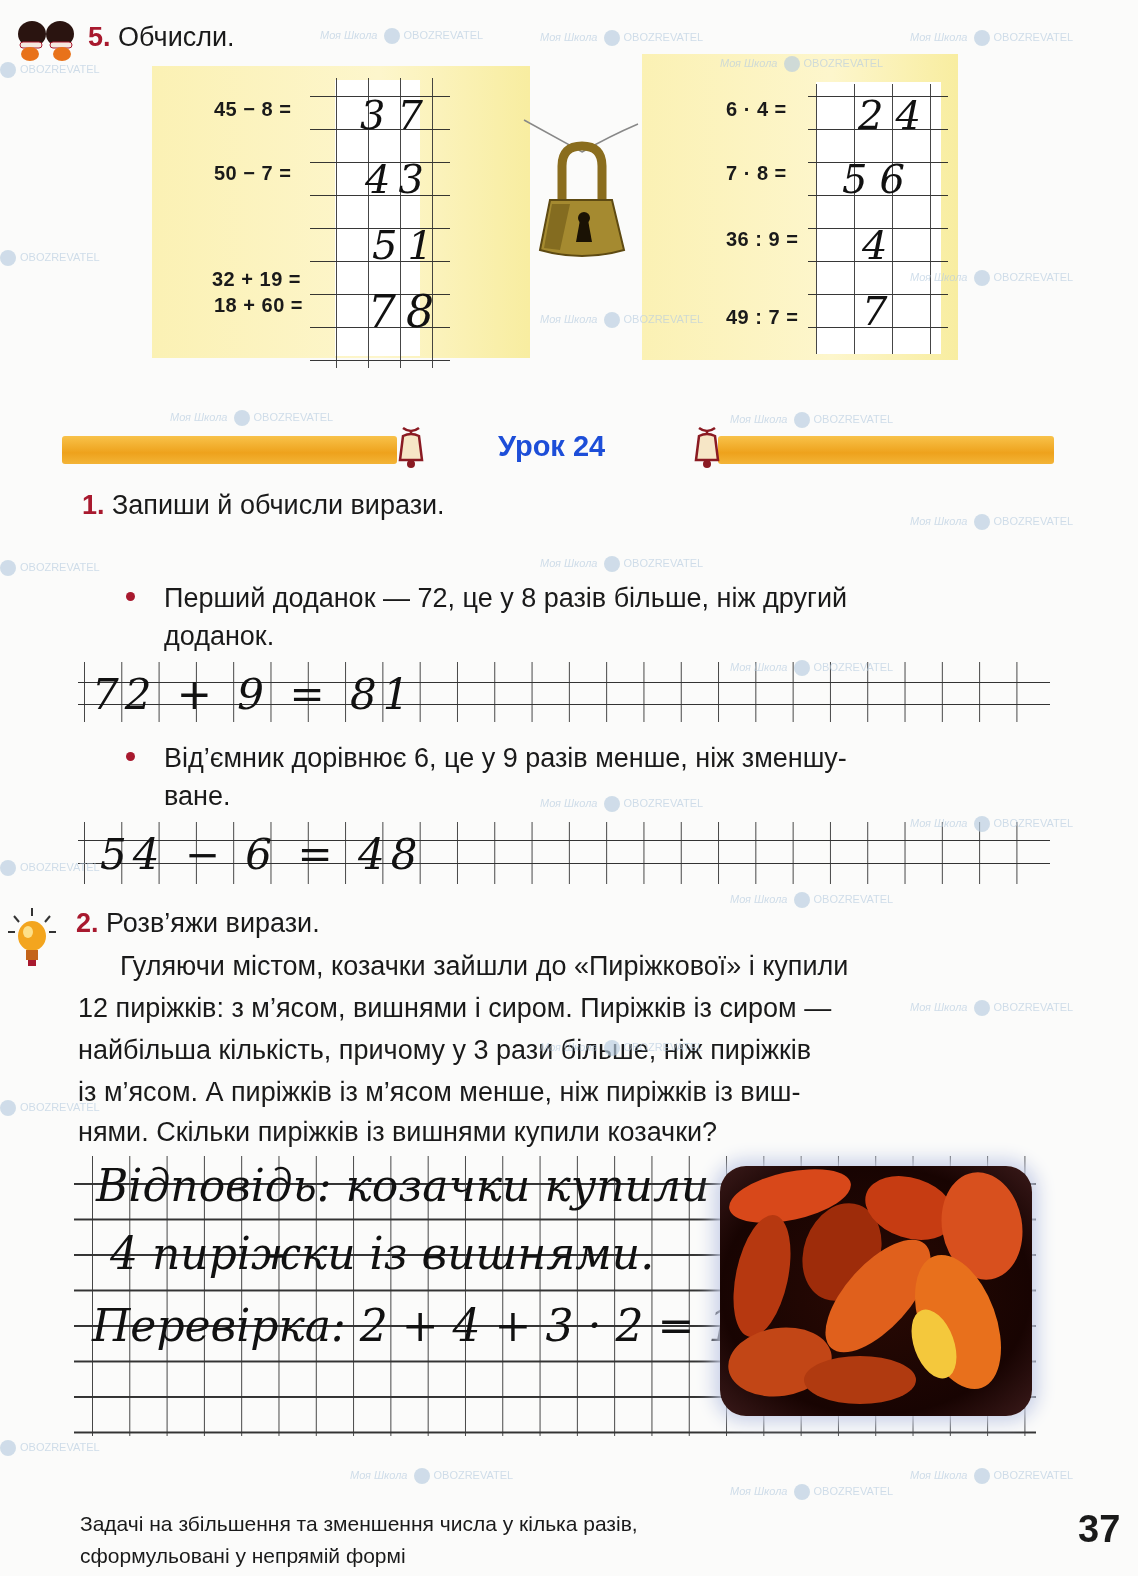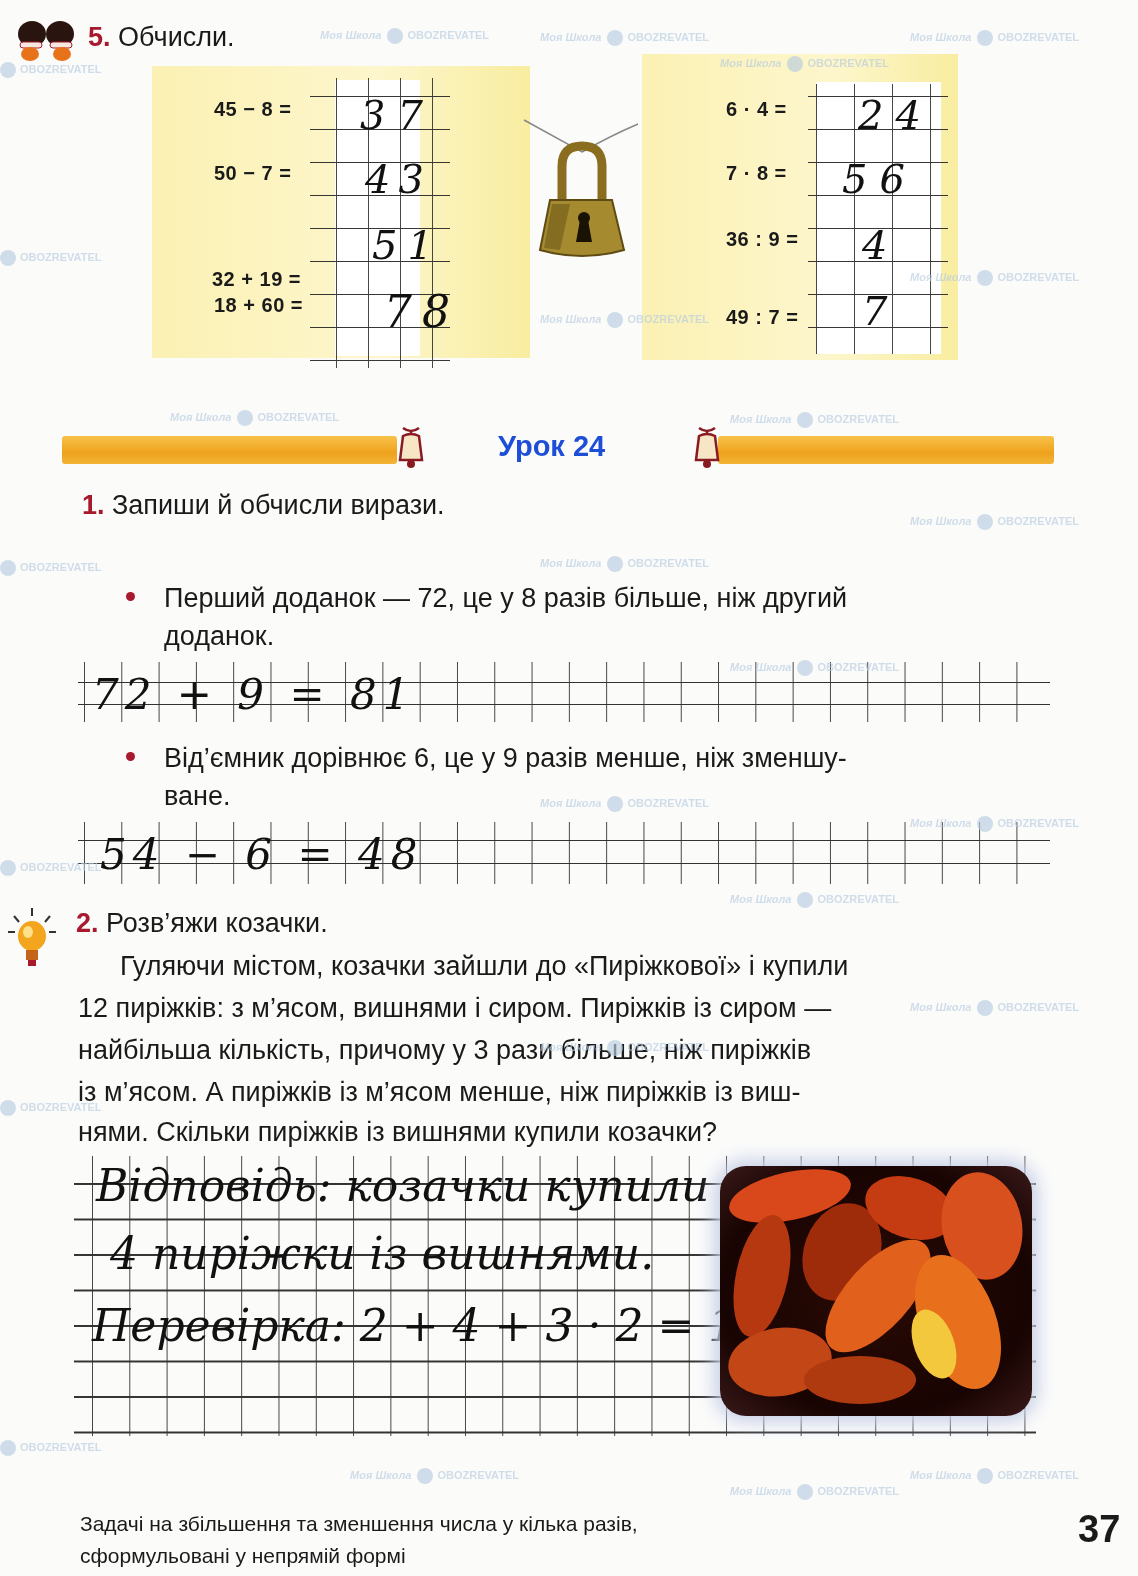--- a/index.html
+++ b/index.html
@@ -6,21 +6,21 @@
   body {
     width:1138px; height:1576px; position:relative; overflow:hidden;
     background:#fbfbfa;
     font-family:"Liberation Sans", "DejaVu Sans", sans-serif;
     color:#1a1a1a;
   }
   .abs { position:absolute; }
 
   
   .wm-layer { position:absolute; inset:0; pointer-events:none; z-index:1; }
-  .wm { position:absolute; font-size:11px; color:#b8cde0; opacity:.65; white-space:nowrap; font-weight:bold; }
+  .wm { position:absolute; font-size:11px; color:#b8cde0; opacity:.65; white-space:nowrap; font-weight:normal; }
   .wm i { font-style:italic; margin-right:6px; }
   .wm .c { display:inline-block; width:16px; height:16px; border-radius:50%; background:#b8cde0; vertical-align:middle; margin-right:4px; }
 
   
   .task-num { color:#a8192e; font-weight:bold; }
   .task-title { font-size:27px; }
 
   
   .panel { position:absolute; background:linear-gradient(90deg,#fbf1b4 0%, #fdf6cc 60%, #f8eda0 100%); }
   .expr { position:absolute; font-size:20px; font-weight:bold; letter-spacing:0.5px; }
@@ -74,21 +74,21 @@
   <div class="cellbox" style="left:335px;top:80px;width:85px;height:276px;"></div>
   <div class="hgrid" style="left:310px;top:78px;width:140px;height:290px;background-size:100% 33px,32px 100%;background-position:0 18px,26px 0;opacity:.9;"></div>
 
   <div class="expr" style="left:214px;top:98px;">45 − 8 =</div>
   <div class="hand" style="left:360px;top:92px;font-size:40px;letter-spacing:12px;">37</div>
   <div class="expr" style="left:214px;top:162px;">50 − 7 =</div>
   <div class="hand" style="left:365px;top:156px;font-size:40px;letter-spacing:8px;">43</div>
   <div class="expr" style="left:212px;top:228px;margin-top:40px;">32 + 19 =</div>
   <div class="hand" style="left:372px;top:222px;font-size:40px;letter-spacing:10px;">51</div>
   <div class="expr" style="left:214px;top:294px;">18 + 60 =</div>
-  <div class="hand" style="left:384px;top:286px;font-size:44px;letter-spacing:10px;">78</div>
+  <div class="hand" style="left:368px;top:286px;font-size:44px;letter-spacing:10px;">78</div>
 
   <svg class="abs" style="left:520px;top:100px;" width="120" height="170" viewBox="0 0 120 170">
     <path d="M4 20 Q40 40 62 52 Q90 36 118 24" stroke="#888" stroke-width="1.5" fill="none"></path>
     <path d="M42 108 V66 Q42 46 62 46 Q82 46 82 66 V108" stroke="#8a6d1e" stroke-width="9" fill="none"></path>
     <path d="M30 100 L92 100 L104 150 Q62 162 20 150 Z" fill="#a58a30" stroke="#5e4a12" stroke-width="2"></path>
     <path d="M32 104 L50 104 L40 150 L24 148 Z" fill="#6e5816" opacity=".6"></path>
     <circle cx="64" cy="118" r="6" fill="#1a1204"></circle>
     <path d="M60 120 L68 120 L72 142 L56 142 Z" fill="#1a1204"></path>
   </svg>
 
@@ -150,21 +150,21 @@
         <line x1="4" y1="26" x2="11" y2="26"></line>
       <line x1="45" y1="26" x2="52" y2="26"></line>
     </g>
     <ellipse cx="28" cy="30" rx="14" ry="15" fill="#f3a51e"></ellipse>
     <ellipse cx="24" cy="26" rx="5" ry="6" fill="#fde08a"></ellipse>
     <rect x="22" y="44" width="12" height="10" fill="#c4641a"></rect>
     <rect x="24" y="54" width="8" height="6" fill="#a8192e"></rect>
   </svg>
   <div class="abs task-title" style="left:76px;top:908px;">
     <span class="task-num">2.</span>
-    <span>Розв’яжи козачки.</span>
+    <span>Розв’яжи вирази.</span>
   </div>
 
   <div class="txt" style="left:120px;top:946px;">Гуляючи містом, козачки зайшли до «Пиріжкової» і купили</div>
   <div class="txt" style="left:78px;top:988px;">12 пиріжків: з м’ясом, вишнями і сиром. Пиріжків із сиром —</div>
   <div class="txt" style="left:78px;top:1030px;">найбільша кількість, причому у 3 рази більше, ніж пиріжків</div>
   <div class="txt" style="left:78px;top:1072px;">із м’ясом. А пиріжків із м’ясом менше, ніж пиріжків із виш-</div>
   <div class="txt" style="left:78px;top:1112px;">нями. Скільки пиріжків із вишнями купили козачки?</div>
 
   <div class="grid-rows" style="left:74px;top:1156px;width:962px;height:280px;background-size:100% 35.5px,37.3px 100%;background-position:0 27px,18px 0;"></div>
 

